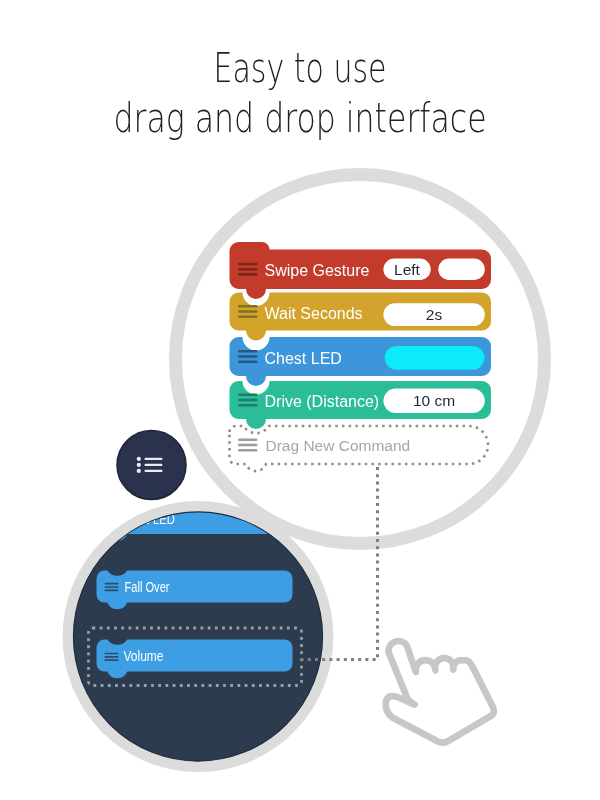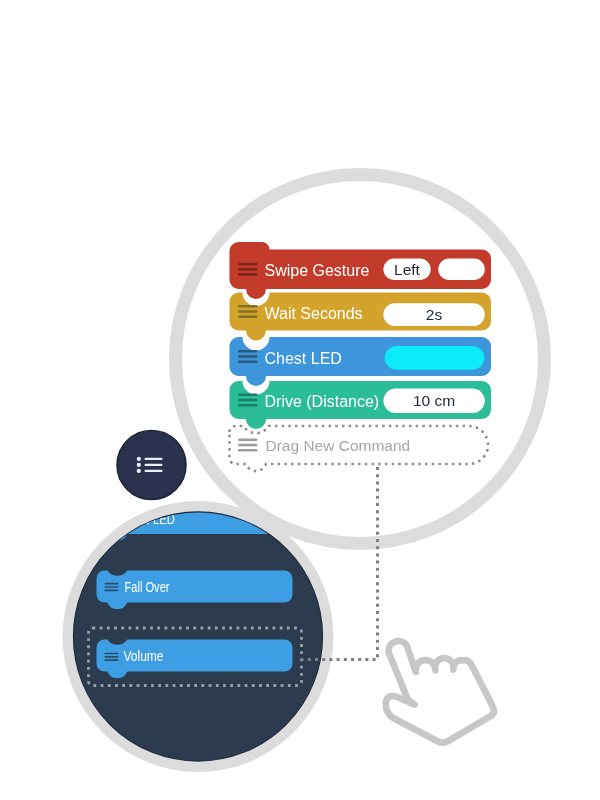--- a/index.html
+++ b/index.html
@@ -15,20 +15,24 @@
   .blk-label{font-size:16px;fill:#ffffff;}
   .pill-label{font-size:15.5px;fill:#1e2836;text-anchor:middle;}
   .pal-label{font-size:14px;fill:#ffffff;}
   .drop-label{font-size:15.5px;}
 </style>
 </head>
 <body>
 
 <div class="stage">
 
+  <div class="headline">
+    <div class="line l1">Easy to use</div>
+    <div class="line l2">drag and drop interface</div>
+  </div>
 
   <svg width="600" height="800" viewBox="0 0 600 800">
     <defs>
       <clipPath id="darkclip">
           <circle cx="198" cy="636.5" r="129"></circle>
         </clipPath>
     </defs>
 
     <g>
       <circle cx="198" cy="636.5" r="125.2" fill="#2c3b4e"></circle>

